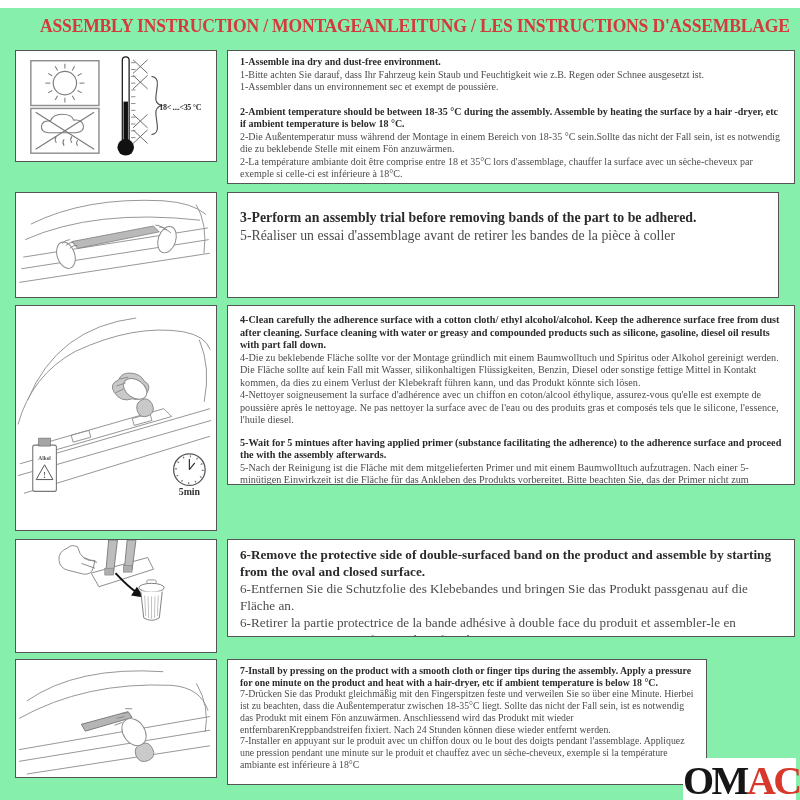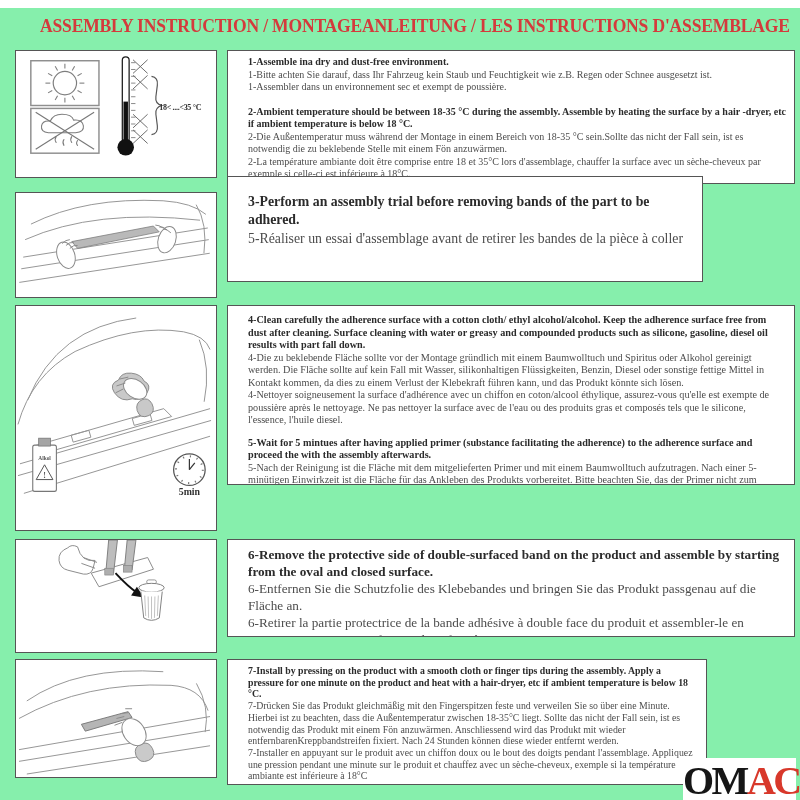--- a/index.html
+++ b/index.html
@@ -2,29 +2,29 @@
 <html><head>
 <meta charset="utf-8">
 <style>
   html,body{margin:0;padding:0;background:#fff;}
   .page{position:relative;width:800px;height:800px;background:#86efac;overflow:hidden;
         font-family:Liberation Serif, serif;margin-top:8px;}
   .title{position:absolute;left:0;top:7px;width:800px;text-align:center;white-space:nowrap;
          font-size:19.5px;font-weight:bold;color:#d43a3c;letter-spacing:-0.2px;
          transform:scaleX(0.90);transform-origin:center;}
   .box{position:absolute;background:#fff;border:1.5px solid #555;box-sizing:border-box;}
-  .tbox{padding:5px 8px 0 20px;overflow:hidden;}
+  .tbox{padding:5px 8px 0 12px;overflow:hidden;}
   .tbox p{margin:0;color:#4c4c4c;}
   .tbox p.b{font-weight:bold;color:#2b2b2b;}
   .tbox p.gap{margin-top:12px;}
-  .r1L{left:15px;top:42px;width:202px;height:128px;}
+  .r1L{left:15px;top:42px;width:202px;height:112px;}
   .r1R{left:227px;top:42px;width:568px;height:134px;}
   .r1R p{font-size:10px;line-height:12.5px;}
   .r2L{left:15px;top:184px;width:202px;height:106px;}
-  .r2R{left:227px;top:168px;width:476px;height:106px;padding-top:16px;}
+  .r2R{left:227px;top:184px;width:552px;height:106px;padding-top:16px;}
   .r2R p{font-size:13.8px;line-height:18.4px;}
   .r3L{left:15px;top:297px;width:202px;height:226px;}
   .r3R{left:227px;top:297px;width:568px;height:180px;padding-top:8px;}
   .r3R p{font-size:10.2px;line-height:12.5px;}
   .r3R p.gap{margin-top:10px;}
   .r4L{left:15px;top:531px;width:202px;height:114px;}
   .r4R{left:227px;top:531px;width:568px;height:98px;padding-top:6px;}
   .r4R p{font-size:13.2px;line-height:17px;}
   .r5L{left:15px;top:651px;width:202px;height:119px;}
   .r5R{left:227px;top:651px;width:480px;height:126px;}

